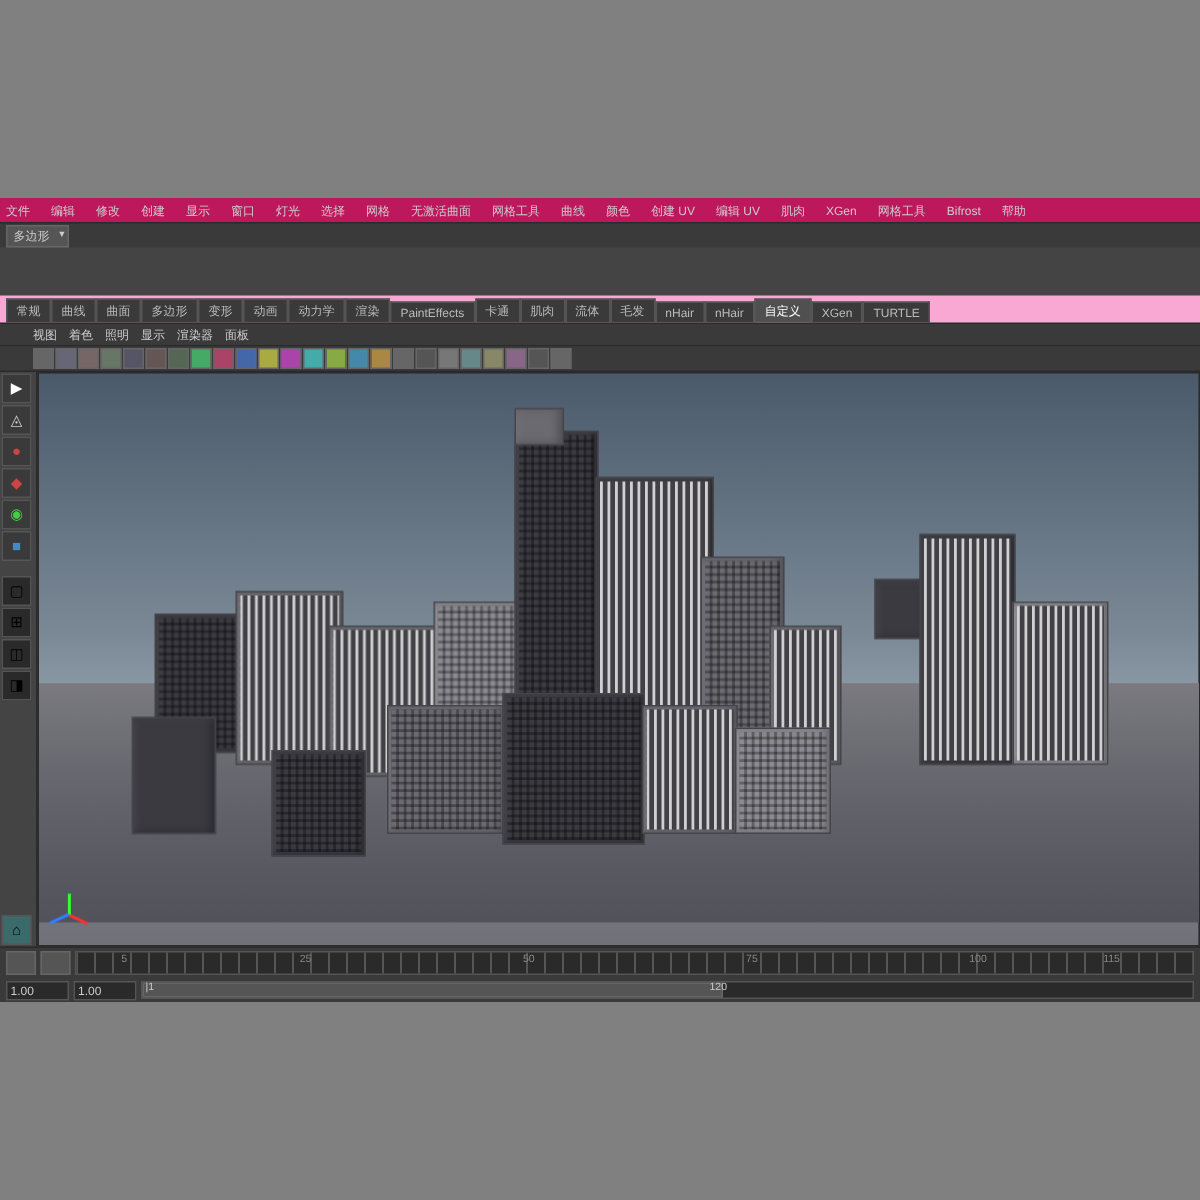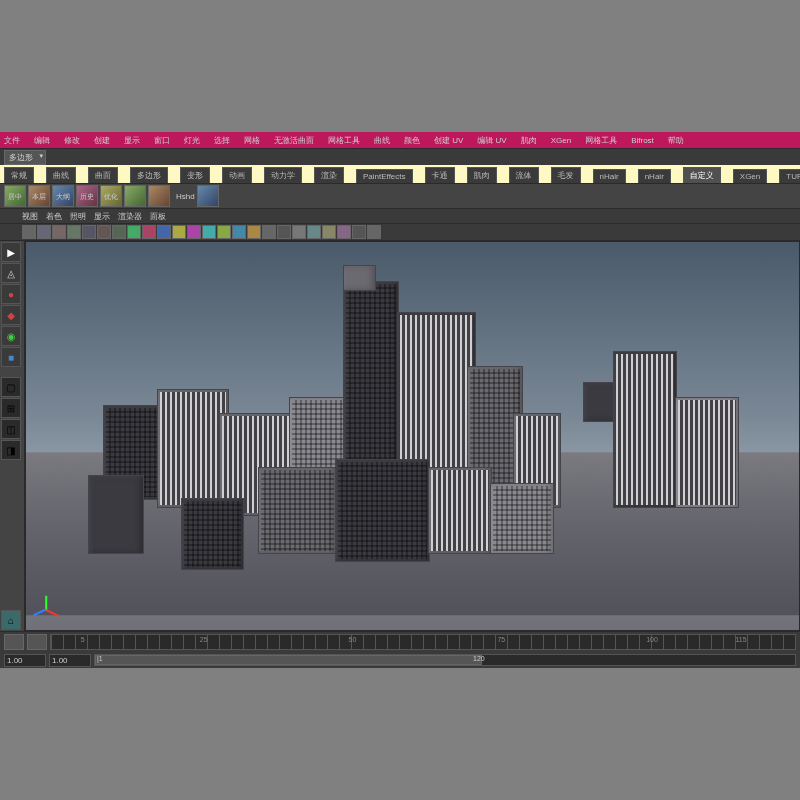--- a/index.html
+++ b/index.html
@@ -72,28 +72,29 @@
     border: 1px solid #555;
   }
   .status-btn {
     width: 14px;
     height: 12px;
     background: #555;
     border: 1px solid #666;
   }
   .tab-row {
     height: 18px;
-    background: #fef9c3;
+    background: #f9a8d4;
     display: flex;
     align-items: flex-end;
     padding: 0 4px;
-    gap: 12px;
+    gap: 0;
     font-size: 8px;
     color: #bbb;
     border-bottom: 1px solid #2a2a2a;
+    margin-top: 32px;
   }
   .tab-row span {
     padding: 2px 6px;
     background: #3a3a3a;
     border: 1px solid #555;
     border-bottom: none;
     cursor: pointer;
     white-space: nowrap;
   }
   .tab-row span.active {
@@ -367,31 +368,20 @@
     <span>肌肉</span>
     <span>流体</span>
     <span>毛发</span>
     <span>nHair</span>
     <span>nHair</span>
     <span class="active">自定义</span>
     <span>XGen</span>
     <span>TURTLE</span>
   </div>
 
-  <div class="shelf-icons">
-    <div class="ic grad1">居中</div>
-    <div class="ic grad2">本层</div>
-    <div class="ic grad3">大纲</div>
-    <div class="ic grad4">历史</div>
-    <div class="ic grad5">优化</div>
-    <div class="ic grad1"></div>
-    <div class="ic grad2"></div>
-    <span class="lbl">Hshd</span>
-    <div class="ic grad3"></div>
-  </div>
 
   <div class="panel-menu">
     <span>视图</span>
     <span>着色</span>
     <span>照明</span>
     <span>显示</span>
     <span>渲染器</span>
     <span>面板</span>
   </div>
 

